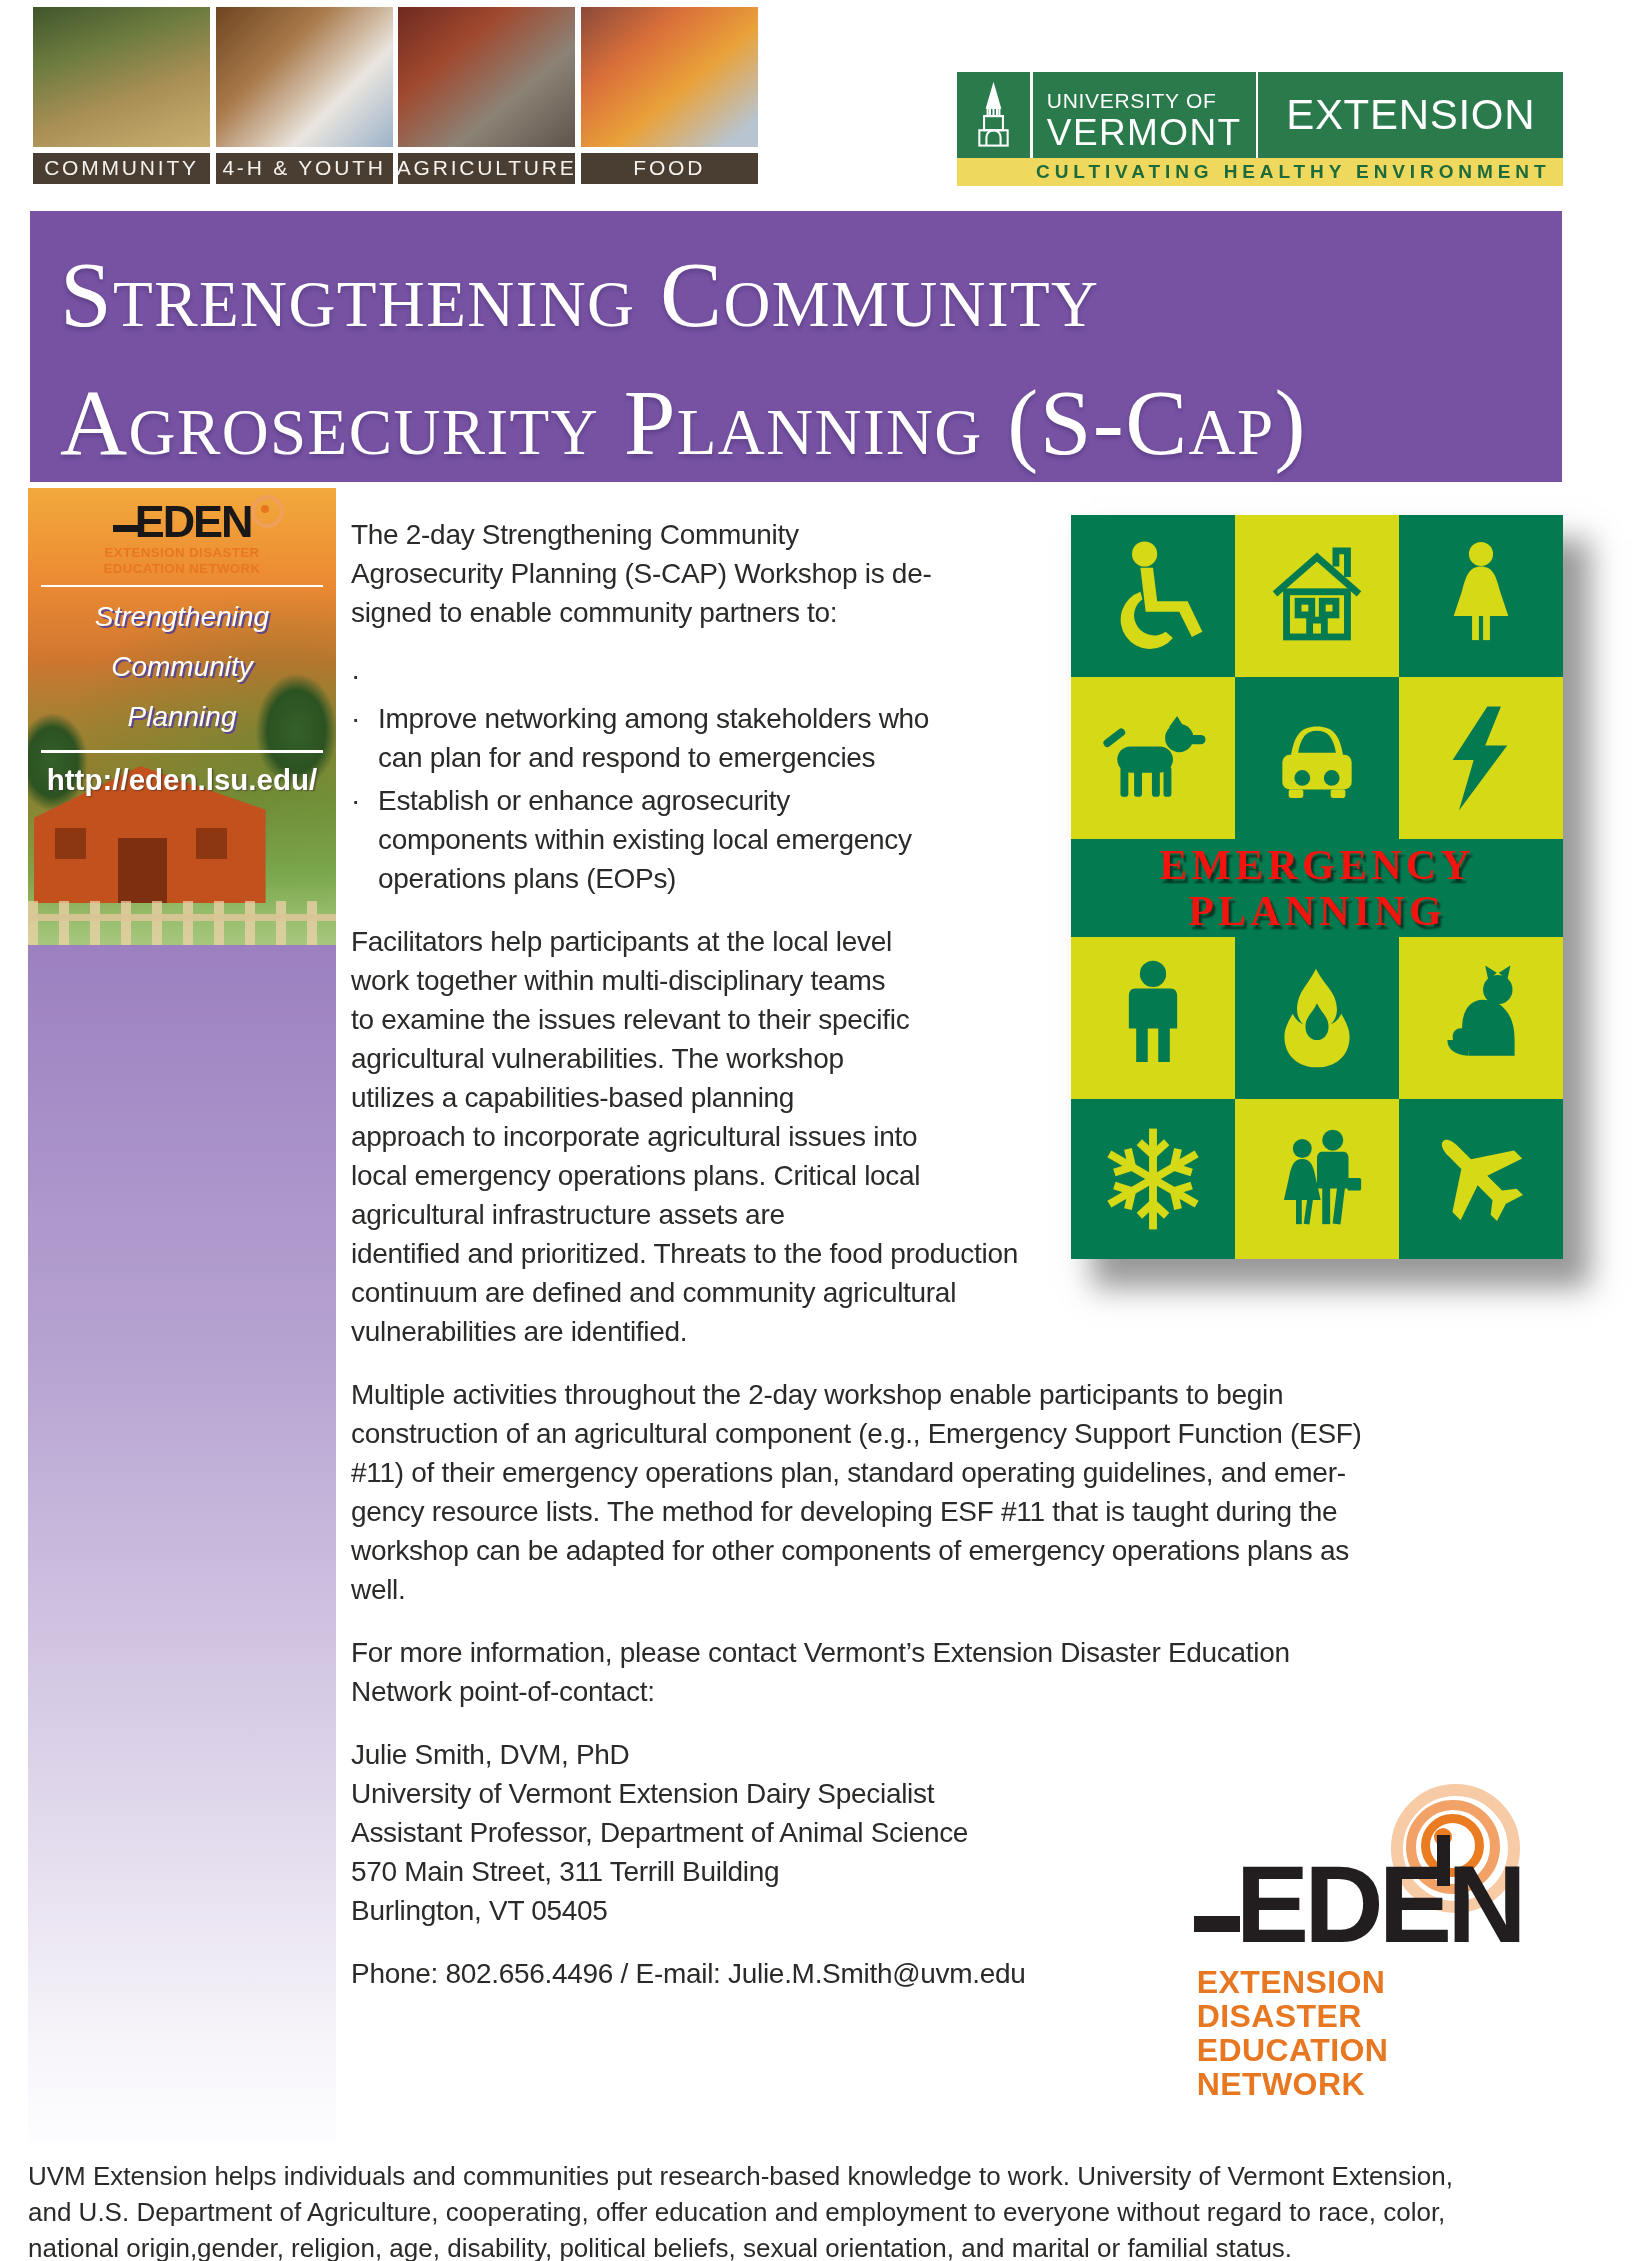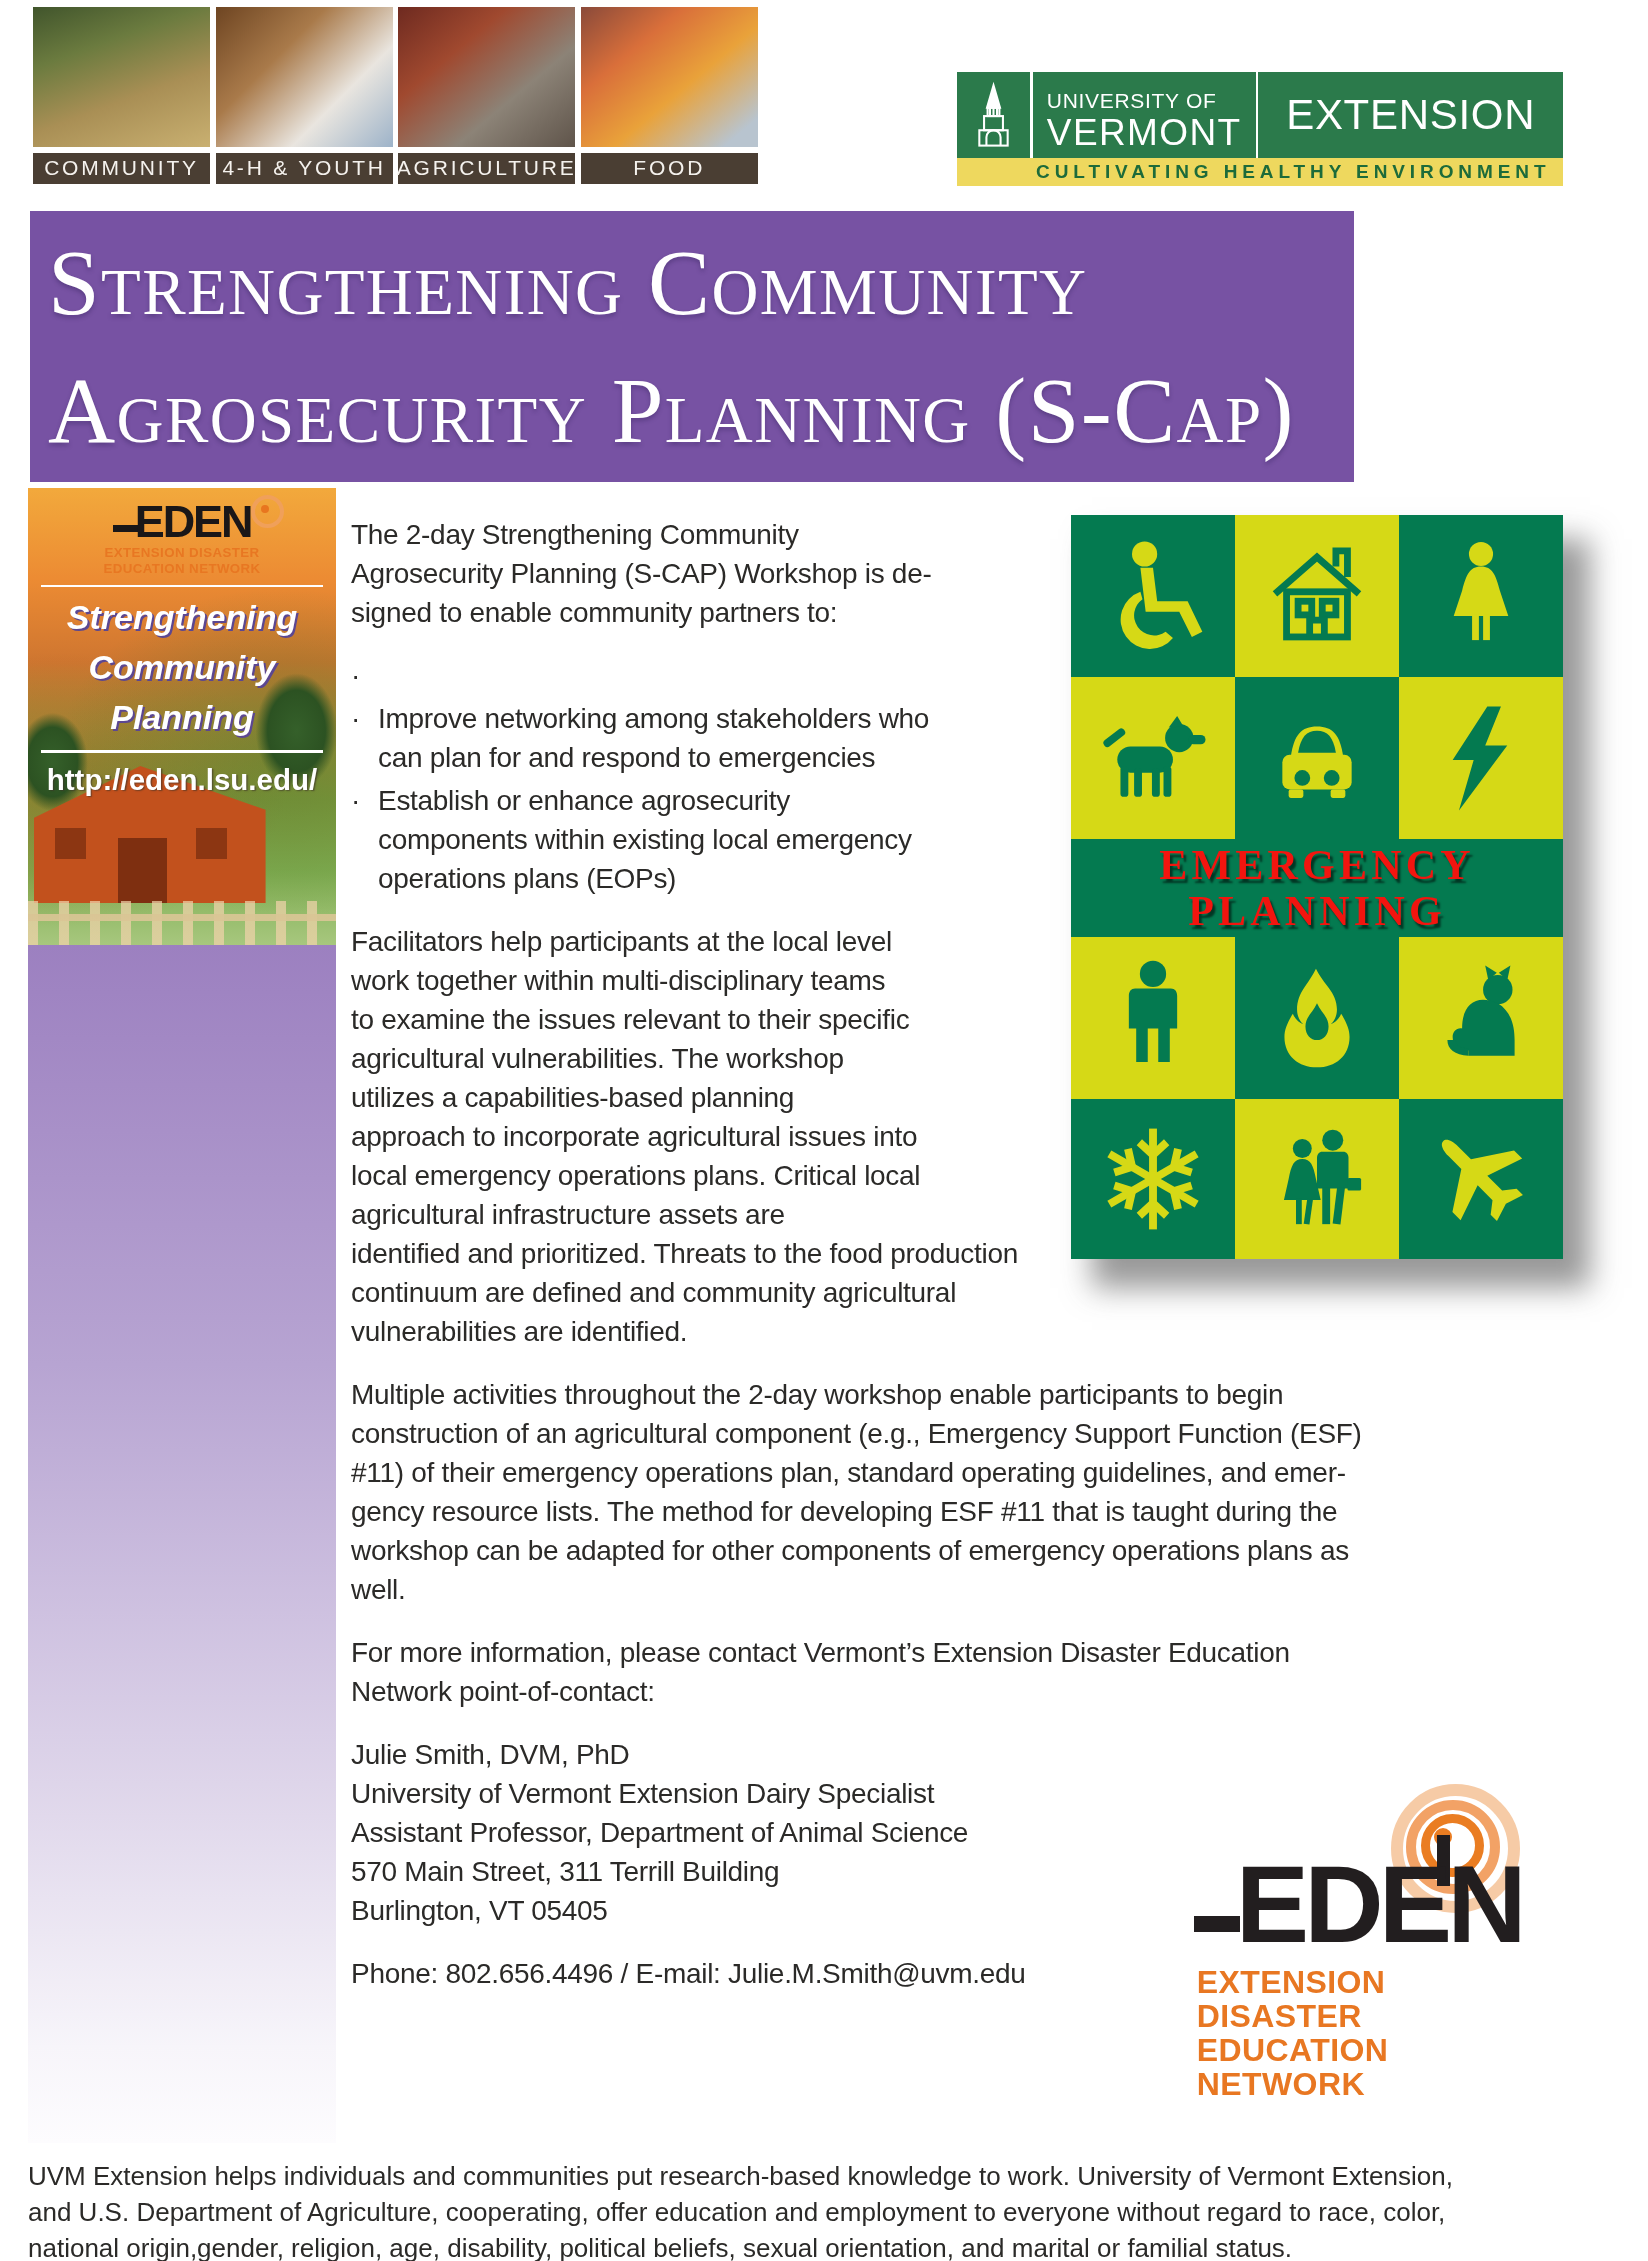--- a/index.html
+++ b/index.html
@@ -39,22 +39,22 @@
   .uvm-tower{width:73px;background:var(--uvm-green);display:flex;align-items:center;justify-content:center;}
   .uvm-univ{background:var(--uvm-green);color:#fff;padding:9.8px 14px 0 14px;display:flex;flex-direction:column;justify-content:center;}
   .uvm-univ .l1{font-size:21px;letter-spacing:0.7px;line-height:25px;}
   .uvm-univ .l2{font-size:37px;letter-spacing:1.4px;line-height:39px;}
   .uvm-ext{flex:1;background:var(--uvm-green);color:#fff;display:flex;align-items:center;justify-content:center;
     font-size:42px;font-weight:400;letter-spacing:0.7px;}
   .uvm-tag{height:28px;margin-top:0;background:var(--uvm-yellow);color:var(--uvm-tag);
     display:flex;align-items:center;justify-content:flex-end;padding-right:12.6px;
     font-size:19px;font-weight:700;letter-spacing:4.9px;}
   
-  .banner{position:absolute;left:30px;top:211px;width:1324px;height:271px;background:var(--banner-purple);
-    padding:0;box-sizing:border-box;}
+  .banner{position:absolute;left:30px;top:211px;width:1532px;height:271px;background:var(--banner-purple);
+    padding:12px;box-sizing:border-box;}
   .banner .t{font-family:"Liberation Serif",serif;font-variant:small-caps;color:#fff;
     font-size:93px;line-height:128px;letter-spacing:1.4px;padding-left:18px;
     text-shadow:0 2.8px 4.2px rgba(60,40,100,.45);}
   .banner .t.first{padding-top:8.4px;}
   
   .eden-art{position:absolute;left:28px;top:488px;width:308px;height:457px;overflow:hidden;
     background:
       radial-gradient(120% 60% at 82% 58%,rgba(90,120,40,.55),transparent 60%),
       radial-gradient(120% 50% at 12% 66%,rgba(150,100,30,.5),transparent 60%),
       linear-gradient(180deg,#f2a93c 0%,#ec8b33 20%,#cf7630 38%,#a98b3a 52%,#7f9c40 68%,#7fae52 84%,#a7c77e 100%);}
@@ -72,21 +72,21 @@
       repeating-linear-gradient(90deg,rgba(240,210,170,.9) 0 9.8px,transparent 9.8px 31px);}
   .ea-logo{position:relative;z-index:2;padding-top:11.2px;display:flex;flex-direction:column;align-items:center;}
   .ea-logo-row{display:flex;align-items:center;}
   .ea-bar{width:25px;height:7.7px;background:#1a1718;margin-right:-2.8px;margin-top:12.6px;}
   .ea-eden{font-size:45px;font-weight:900;letter-spacing:-2.1px;color:#1a1718;line-height:46px;}
   .ea-waves{position:absolute;top:7px;right:52px;width:25px;height:25px;border:4.2px solid #f0a05a;border-radius:50%;}
   .ea-waves::after{content:"";position:absolute;left:5.6px;top:5.6px;width:8.4px;height:8.4px;background:#e8761f;border-radius:50%;}
   .ea-sub{font-size:13.3px;font-weight:800;color:var(--eden-orange);line-height:15.5px;letter-spacing:0.4px;text-align:center;}
   .ea-rule{position:relative;z-index:2;margin:8.4px 12.6px 0 12.6px;height:2.8px;background:#fff;}
   .ea-titles{position:relative;z-index:2;text-align:center;margin-top:4.2px;}
-  .ea-titles div{font-size:34px;line-height:50px;font-weight:700;font-style:italic;color:#fff;
+  .ea-titles div{font-size:28px;line-height:50px;font-weight:400;font-style:italic;color:#fff;
     text-shadow:2.1px 2.1px 0 #5c4791;}
   .ea-url{position:relative;z-index:2;text-align:center;margin-top:9.8px;font-size:29.5px;font-weight:700;color:#fff;
     text-shadow:1.4px 1.4px 1.4px rgba(60,50,40,.6);}
   
   .sidebar-fade{position:absolute;left:28px;top:945px;width:308px;height:1198px;
     background:linear-gradient(180deg,#9c80c0 0%,#b7a4d2 35%,#ded5ea 70%,#f7f5fa 92%,#fdfcfe 100%);}
   
   .main{position:absolute;left:351px;top:515px;width:1212px;font-size:28px;line-height:39px;letter-spacing:-0.3px;color:var(--ink);}
   .lines{white-space:pre-line;}
   .main p{margin:0 0 24px 0;}

